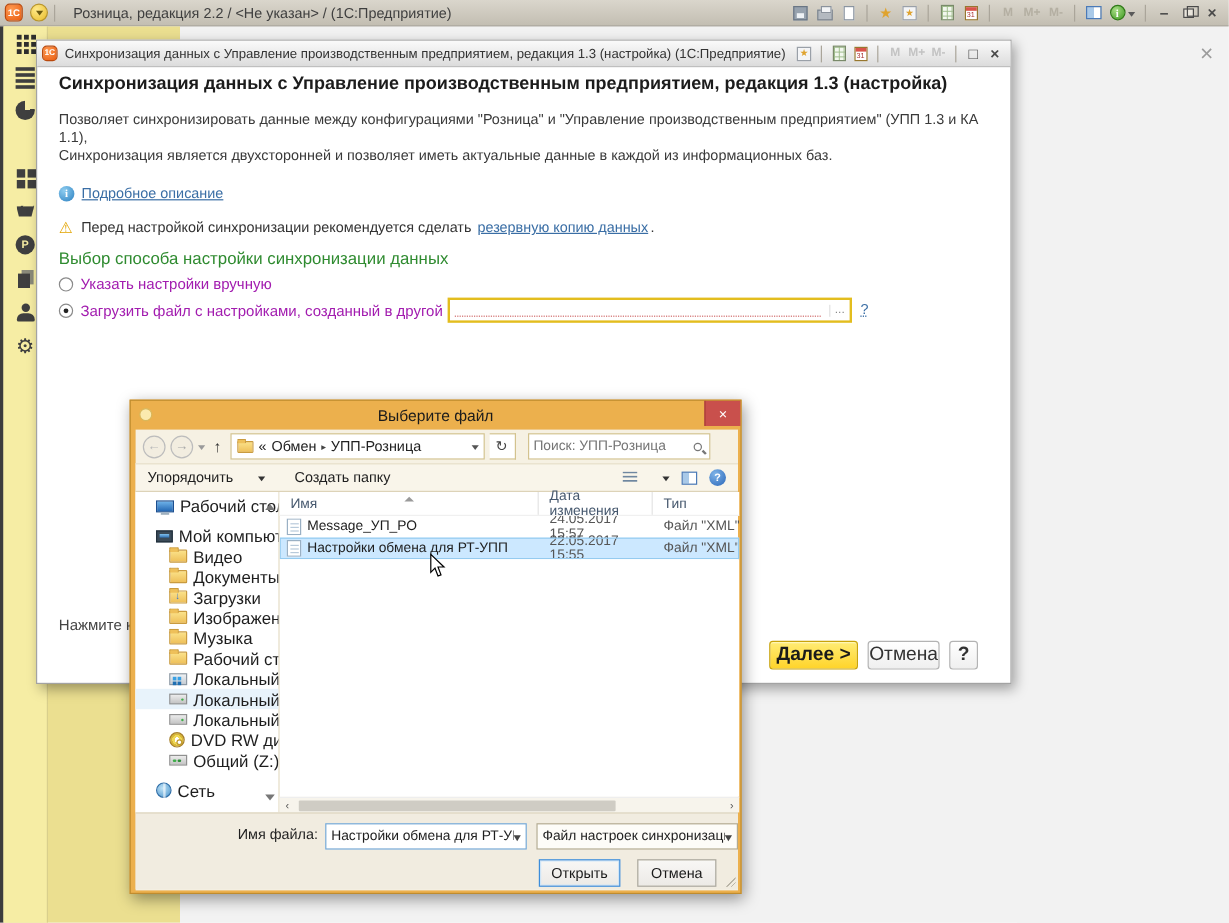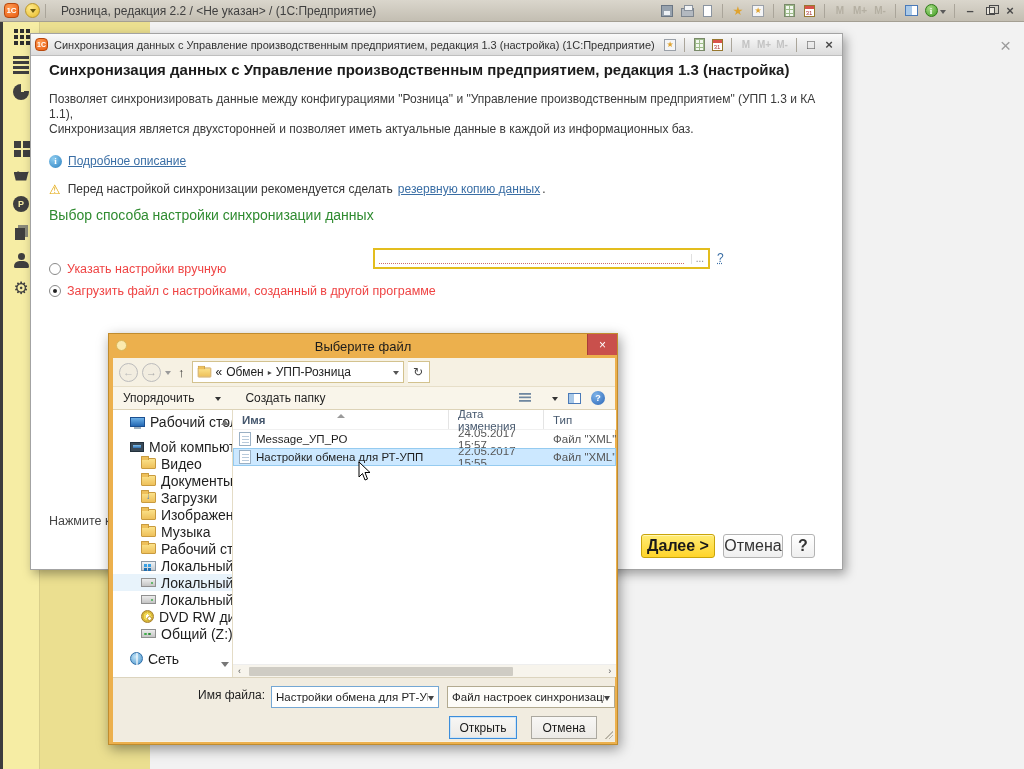--- a/index.html
+++ b/index.html
@@ -70,21 +70,21 @@
   #modal-titlebar .right-ics .tb-ic{width:18px;}
   .m-abs{position:absolute;}
   #m-h1{left:18px;top:27px;width:785px;font-size:15px;font-weight:bold;color:#1c1c1c;}
   #m-intro{left:18px;top:58px;width:790px;font-size:12px;color:#3a3a3a;line-height:15px;white-space:pre-line;}
   #m-details{left:18px;top:120px;display:flex;align-items:center;gap:6px;}
   .i-info-blue{width:13px;height:13px;border-radius:50%;background:radial-gradient(circle at 35% 30%,#8ecdf0,#2a7fc0);color:#fff;font-size:9px;font-weight:bold;font-family:"Liberation Serif",serif;display:flex;align-items:center;justify-content:center;}
   a.lnk{color:#3a6ea5;text-decoration:underline;font-size:12px;cursor:pointer;}
   #m-warning{left:18px;top:148px;display:flex;align-items:center;gap:7px;font-size:12px;color:#333;}
   .warn-glyph{color:#e2a400;font-size:13px;line-height:1;}
   #m-section{left:18px;top:173px;font-size:14px;color:var(--green-heading,#2f8b30);}
-  .radio-row{display:flex;align-items:center;gap:6px;font-size:12.5px;color:#ef4444;margin-top:32px;}
+  .radio-row{display:flex;align-items:center;gap:6px;font-size:12.5px;color:#a21caf;}
   #m-radio1{left:18px;top:196px;}
   #m-radio2{left:18px;top:218px;}
   .rb{width:12px;height:12px;border-radius:50%;border:1px solid #8a8a8a;background:#fff;position:relative;flex:none;}
   .rb.sel::after{content:"";position:absolute;left:3px;top:3px;width:4px;height:4px;border-radius:50%;background:#222;}
   #m-path{left:342px;top:214px;width:337px;height:21px;border:2px solid #e3bd1e;background:#fff;display:flex;align-items:center;}
   #m-path input{flex:1;border:none;outline:none;height:100%;font-size:12px;padding:0 4px;background:transparent;}
   #m-path .dots{font-size:10px;color:#888;padding:0 4px;border-left:1px solid #e0e0e0;cursor:pointer;line-height:1;}
   #m-path::after{content:"";position:absolute;left:4px;right:24px;bottom:3px;border-bottom:1px dotted #cf6a6a;}
   #m-path-help{left:686px;top:217px;font-size:12px;}
   #m-note{left:18px;top:243px;width:795px;font-size:12px;color:#3a3a3a;line-height:15px;white-space:pre-line;}
@@ -129,21 +129,21 @@
   .trow{height:17px;display:flex;align-items:center;gap:5px;padding-left:17px;white-space:nowrap;overflow:hidden;cursor:pointer;}
   .trow.lvl1{padding-left:28px;}
   .trow.hov{background:#e8f3fb;}
   .tgap{height:8px;}
   #tree-sb-up{position:absolute;right:3px;top:6px;border:4px solid transparent;border-bottom:5px solid #777;cursor:pointer;}
   #tree-sb-dn{position:absolute;right:3px;top:252px;border:4px solid transparent;border-top:5px solid #777;cursor:pointer;}
 
   #list-wrap{flex:1;display:flex;flex-direction:column;}
   #list-header{height:20px;display:flex;font-size:11.5px;color:#46586e;position:relative;border-bottom:1px solid #f0f0f0;background:#fff;}
   .hcell{display:flex;align-items:center;padding-left:9px;border-right:1px solid #e4e4e4;cursor:pointer;}
-  .hc-name{width:216px;font-weight:bold;}
+  .hc-name{width:216px;}
   .hc-date{width:95px;}
   .hc-type{flex:1;border-right:none;}
   #sort-caret{position:absolute;left:104px;top:0;border:4px solid transparent;border-bottom:4px solid #9a9a9a;cursor:pointer;}
   .frow{height:18px;display:flex;align-items:center;font-size:11.5px;color:#1e1e1e;cursor:pointer;}
   .frow .c-name{width:216px;display:flex;align-items:center;gap:5px;padding-left:6px;white-space:nowrap;overflow:hidden;}
   .frow .c-date{width:95px;color:#555;padding-left:9px;}
   .frow .c-type{flex:1;color:#555;padding-left:9px;white-space:nowrap;overflow:hidden;}
   .frow.sel{background:var(--selection,#cce8ff);outline:1px solid var(--selection-border,#95cbf0);outline-offset:-1px;}
 
   #hscroll{height:13px;background:#f7f4ec;display:flex;align-items:center;position:relative;border-top:1px solid #eee;}
@@ -380,20 +380,24 @@
       <span class="nav-up">↑</span>
       <div id="crumb">
         <span class="ic ic-folder ic-folder-sm"></span>
         <span>«</span>
         <span>Обмен</span>
         <span class="crumb-sep">▸</span>
         <span>УПП-Розница</span>
         <span class="caret"></span>
       </div>
       <span id="nav-refresh">↻</span>
+      <div id="searchbox">
+        <input placeholder="Поиск: УПП-Розница" style="">
+        <span class="i-mag"></span>
+      </div>
     </div>
 
     <div id="dlg-toolbar">
       <span class="tool">
         <span>Упорядочить</span>
         <span class="tool-caret"></span>
       </span>
       <span class="tool">
         <span>Создать папку</span>
       </span>

